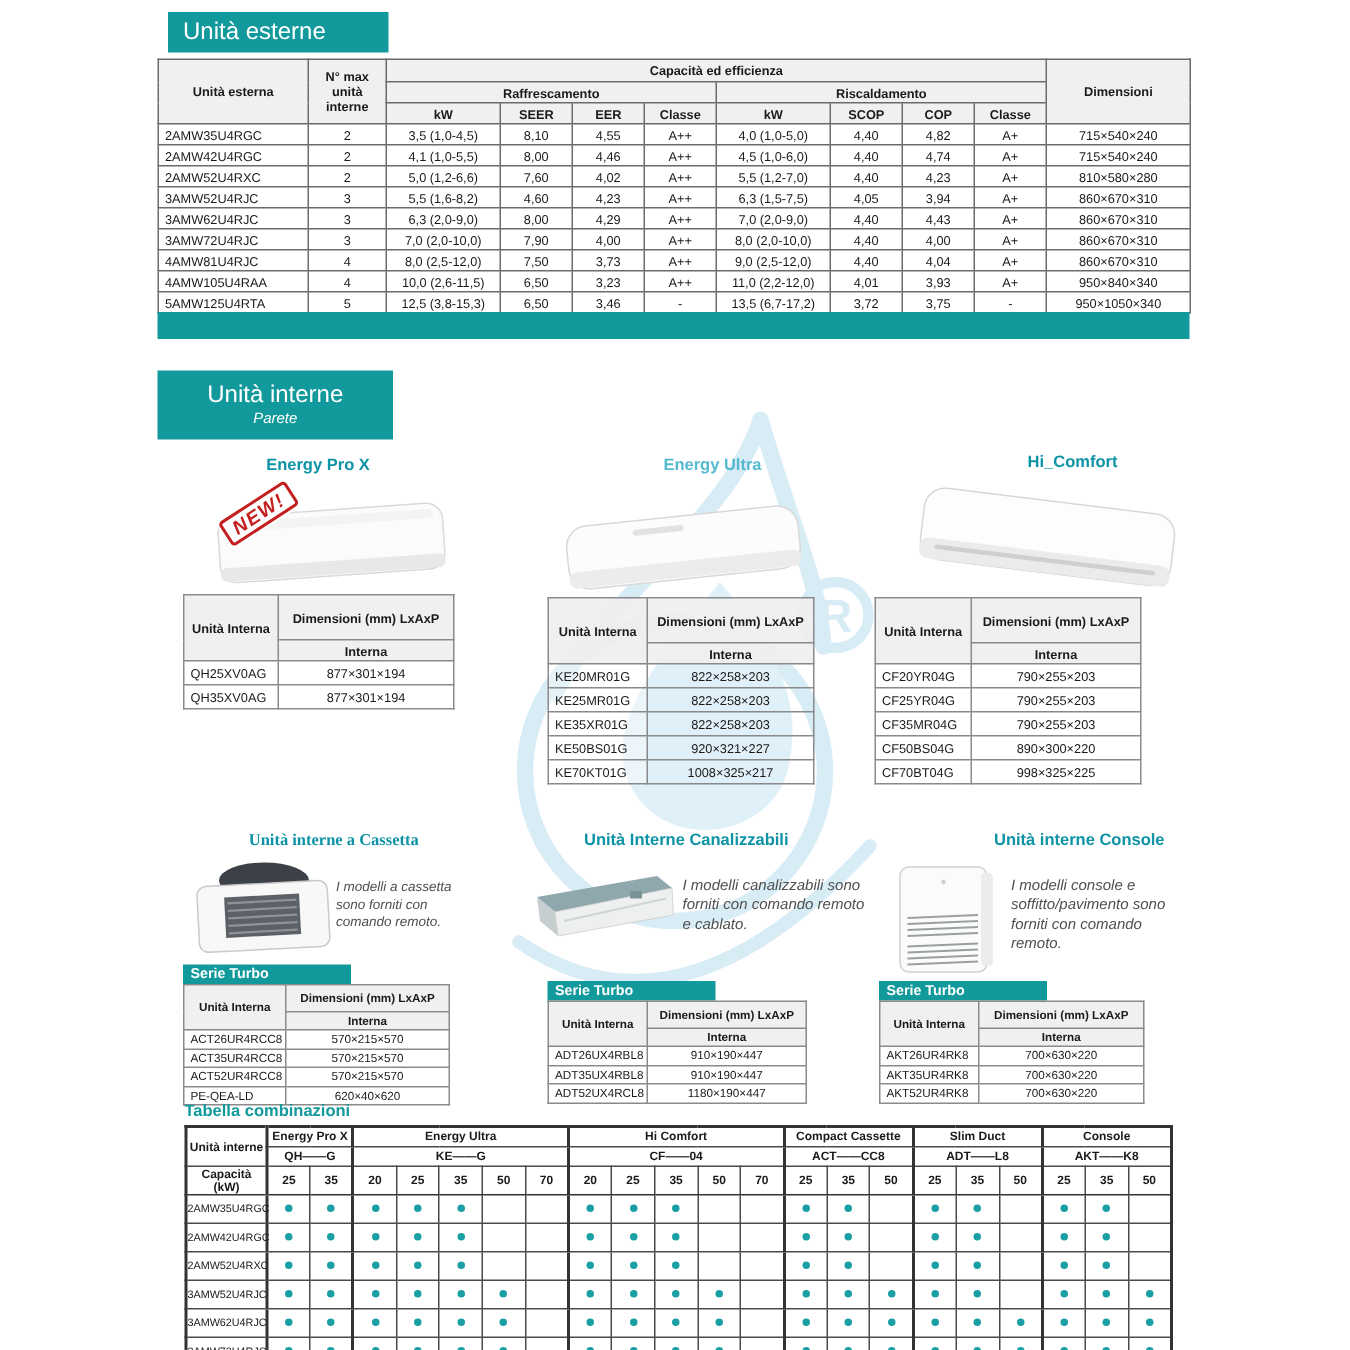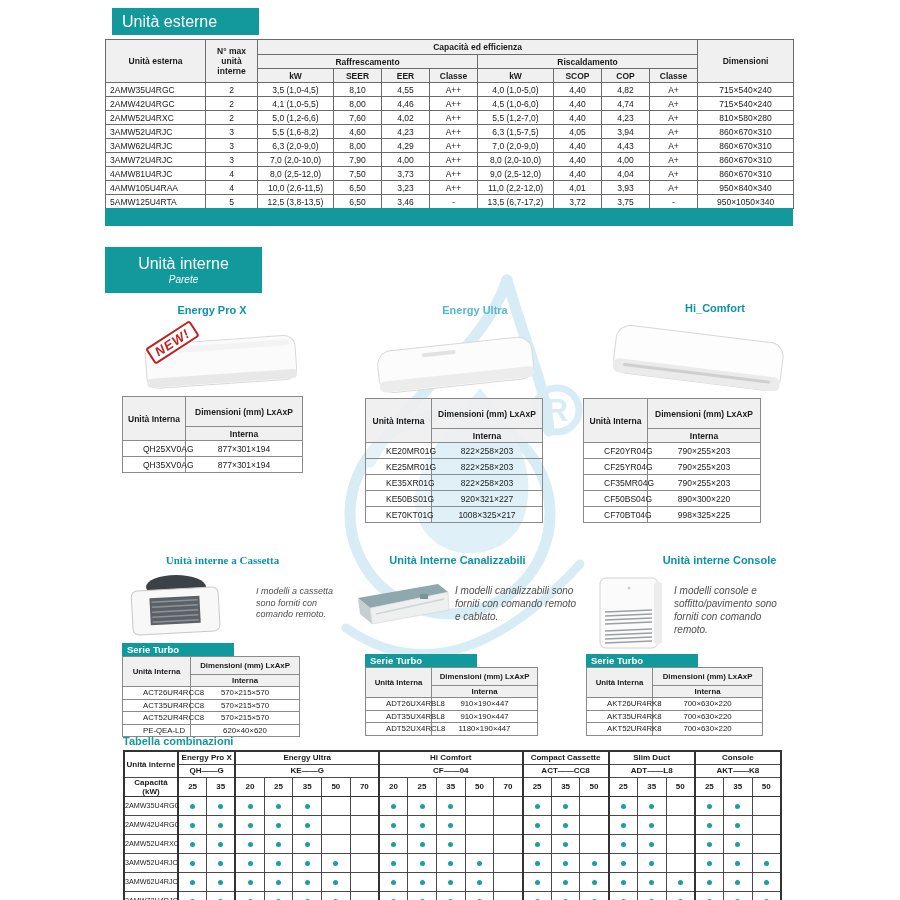--- a/index.html
+++ b/index.html
@@ -30,21 +30,21 @@
   #watermark { left:328px; top:266px; z-index:0; opacity:.6; }
 
   
   .ptitle { font-size:11px; font-weight:bold; text-align:center; color:#0D93A6; z-index:2; }
   .ptitle.light { color:#54BACF; }
   .pimg { z-index:1; }
 
   table.ptable { border-collapse:collapse; table-layout:fixed; z-index:2; position:absolute; }
   table.ptable th, table.ptable td { border:1px solid #8a8a8a; font-size:8.5px; text-align:center; vertical-align:middle; padding:0 2px; }
   table.ptable thead th { background:rgba(238,238,238,.88); font-weight:bold; }
-  table.ptable td.model { text-align:left; padding-left:20px; background:rgba(255,255,255,.35); }
+  table.ptable td.model { text-align:left; padding-left:4px; background:rgba(255,255,255,.35); }
   table.ptable tr.dim-head { height:30px;margin-left:45px; }
   table.ptable tr.sub-head { height:14px; }
   table.ptable tbody tr { height:16px; }
 
   table.ttable th, table.ttable td { font-size:7.8px; }
   table.ttable tr.dim-head { height:18px; }
   table.ttable tr.sub-head { height:12px; }
   table.ttable tbody tr { height:12.5px; }
 
   .serie-label { background:#12999C; color:#fff; font-weight:bold; font-size:9.5px; display:flex; align-items:center; padding-left:5px; z-index:2; }
@@ -224,21 +224,21 @@
         <td>A++</td>
         <td>11,0 (2,2-12,0)</td>
         <td>4,01</td>
         <td>3,93</td>
         <td>A+</td>
         <td>950×840×340</td>
       </tr>
       <tr>
         <td class="model">5AMW125U4RTA</td>
         <td>5</td>
-        <td>12,5 (3,8-13,5)</td>
+        <td>12,5 (3,8-15,3)</td>
         <td>6,50</td>
         <td>3,46</td>
         <td>-</td>
         <td>13,5 (6,7-17,2)</td>
         <td>3,72</td>
         <td>3,75</td>
         <td>-</td>
         <td>950×1050×340</td>
       </tr>
     </tbody>
@@ -385,21 +385,21 @@
     <rect x="22" y="26" width="50" height="27" fill="#5b6166"></rect>
     <g stroke="#8d9398" stroke-width="1.5">
       <line x1="24" y1="30" x2="70" y2="30"></line>
         <line x1="24" y1="35" x2="70" y2="35"></line>
       <line x1="24" y1="40" x2="70" y2="40"></line>
         <line x1="24" y1="45" x2="70" y2="45"></line>
       <line x1="24" y1="50" x2="70" y2="50"></line>
     </g>
   </g>
 </svg>
-<div class="abs pnote small" style="left:224px;top:586px;width:92px;margin-left:32px;">I modelli a cassetta sono forniti con comando remoto.</div>
+<div class="abs pnote small" style="left:224px;top:586px;width:92px;">I modelli a cassetta sono forniti con comando remoto.</div>
 <div class="abs serie-label" style="left:122px;top:643px;width:112px;height:13px;">Serie Turbo</div>
 <table class="ptable ttable" style="left:122px;top:656px;width:177px;">
   <colgroup>
       <col style="width:68px">
       <col style="width:109px">
     </colgroup>
   <thead>
     <tr class="dim-head">
       <th rowspan="2">Unità Interna</th>
       <th>Dimensioni (mm) LxAxP</th>

